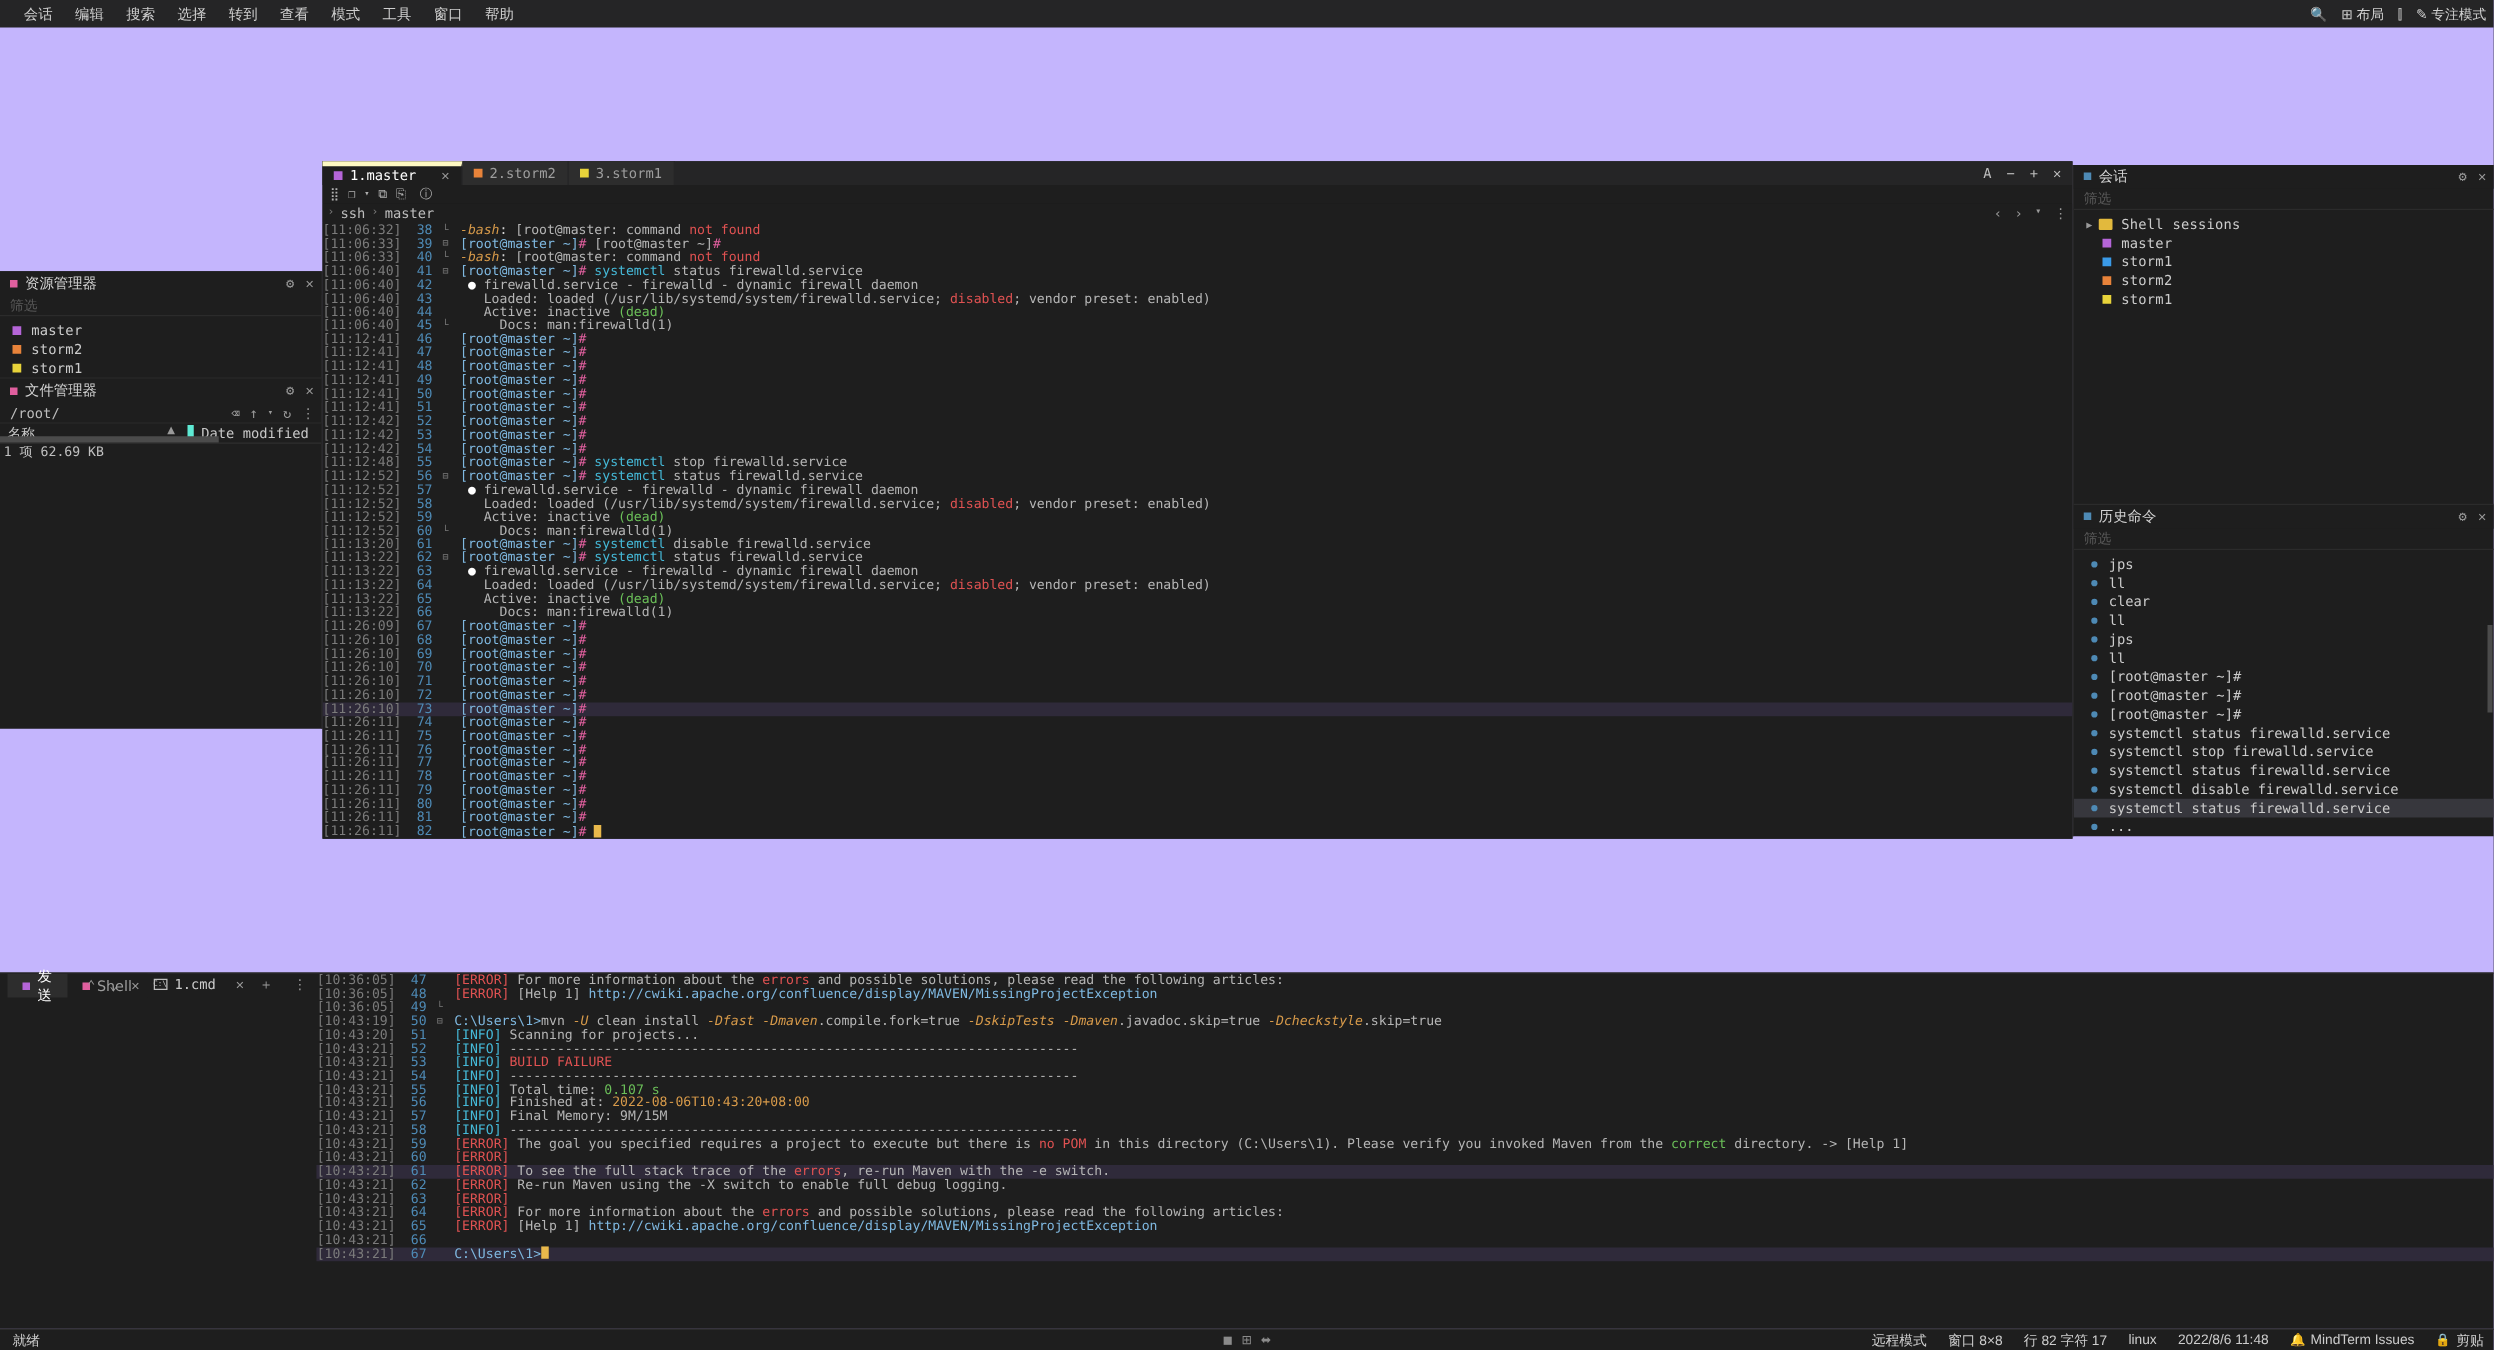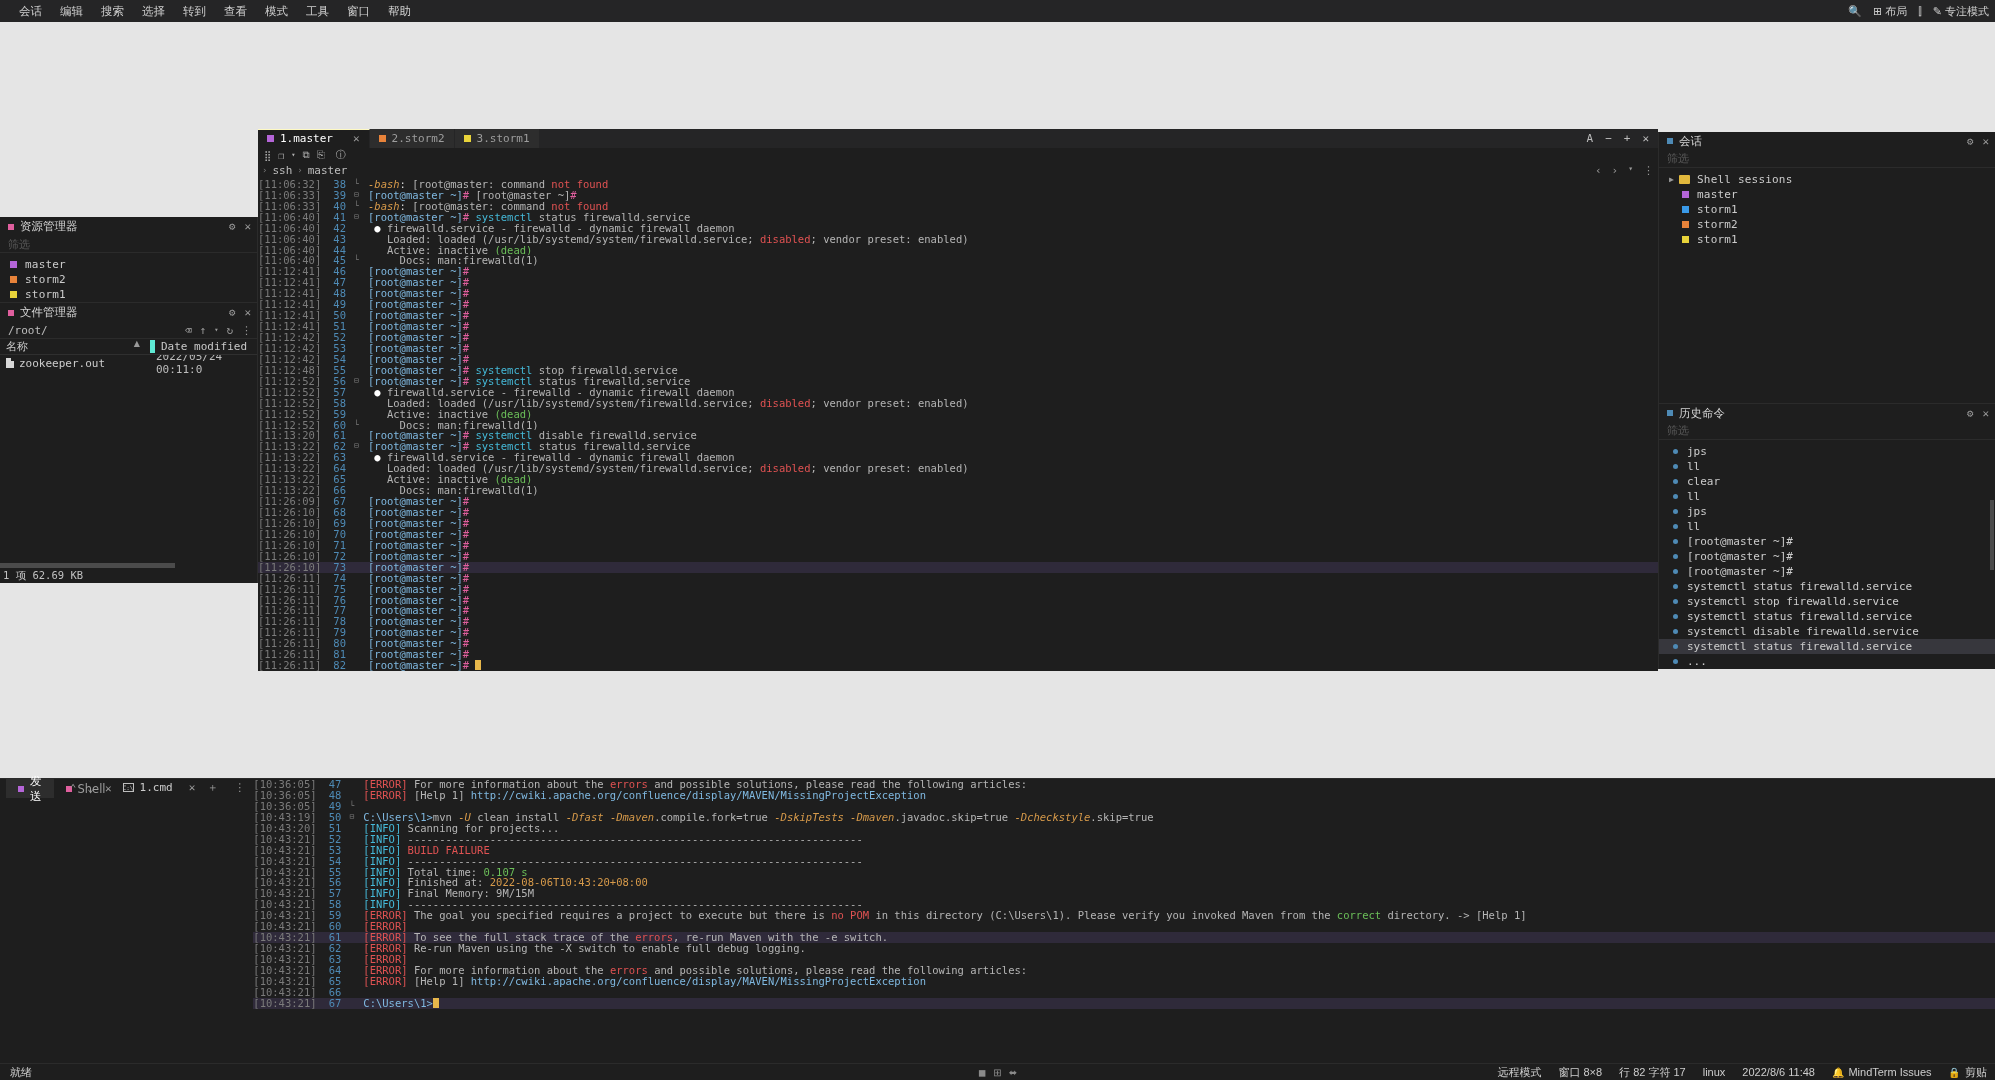--- a/index.html
+++ b/index.html
@@ -2,21 +2,21 @@
 <html><head>
 <meta charset="utf-8">
 <style>
   * { box-sizing: border-box; margin:0; padding:0; }
   html,body { width:1995px; height:1080px; overflow:hidden; background:#1e1e1e; }
   body {
     font-family:"DejaVu Sans Mono","Liberation Mono",monospace;
     font-size:11px; color:#cccccc;
     -webkit-font-smoothing:antialiased;
   }
-  .app { width:1995px; height:1080px; display:flex; flex-direction:column; background:#e5e5e5; }
+  .app { width:1995px; height:1080px; display:flex; flex-direction:column; background:#c4b5fd; }
 
   
   .menubar { height:22px; background:#252526; display:flex; align-items:center; padding-left:10px; flex:0 0 22px; position:relative; }
   .menubar .mi { font-family:"DejaVu Sans","Liberation Sans",sans-serif; font-size:11.5px; color:#cfcfcf; padding:2px 9px; white-space:nowrap; cursor:default; }
   .menubar-right { position:absolute; right:6px; top:0; height:22px; display:flex; align-items:center; gap:11px; color:#cfcfcf; font-size:11px; }
   .menubar-right .mr { display:flex; align-items:center; gap:3px; font-family:"DejaVu Sans","Liberation Sans",sans-serif; }
 
   
   .mainrow { display:flex; flex:1 1 auto; min-height:0;align-items:center; }
 
@@ -50,21 +50,21 @@
   .fm-row .fi:after { content:''; position:absolute; right:0; top:0; border-width:0 0 3px 3px; border-style:solid; border-color:transparent transparent #1e1e1e #1e1e1e; }
   .fm-row .dt { flex:1; padding-left:6px; color:#bdbdbd; }
   .fm-foot { height:14px; display:flex; align-items:center; font-size:10.5px; color:#c0c0c0; padding-left:3px; flex:0 0 14px; position:relative; }
   .fm-scroll { position:absolute; top:-6px; left:0; width:175px; height:5px; background:#4b4b4b; }
 
   
   .center { flex:1 1 auto; min-width:0; display:flex; flex-direction:column; background:#1e1e1e; }
   .tabstrip { height:19px; display:flex; align-items:flex-end; background:#252526; flex:0 0 19px; }
   .tab { height:19px; display:flex; align-items:center; padding:0 9px; background:#2d2d2d; font-size:11px; color:#9d9d9d; gap:6px; cursor:pointer; border-right:1px solid #252526; }
   .tab .sq { width:7px; height:7px; flex:0 0 7px; }
-  .tab.active { background:#1e1e1e; color:#ffffff; border-top:1px solid #fef9c3; padding-top:0; }
+  .tab.active { background:#1e1e1e; color:#ffffff; border-top:4px solid #fef9c3; padding-top:0; }
   .tab .x { color:#9a9a9a; margin-left:14px; font-size:11px; }
   .toolbar { height:15px; display:flex; align-items:center; padding-left:6px; gap:7px; background:#1e1e1e; flex:0 0 15px; color:#b0b0b0; font-size:10px; }
   .crumbbar { height:15px; display:flex; align-items:center; padding-left:4px; background:#1e1e1e; flex:0 0 15px; gap:5px; font-size:11px; color:#bdbdbd; position:relative; }
   .crumbbar .sep { color:#7a7a7a; font-size:9px; }
   .crumbbar .rightic { position:absolute; right:4px; display:flex; gap:10px; color:#9a9a9a; }
   .term { flex:1 1 auto; overflow:hidden; background:#1e1e1e; position:relative; padding-top:1px; }
   .tline { height:10.95px; display:flex; align-items:center; white-space:pre; font-size:10.5px; line-height:10.95px; }
   .tline.hl { background:#2f2a3a; }
   .ts { width:66px; flex:0 0 66px; text-align:right; color:#7b7b7b; padding-right:6px; }
   .ln { width:26px; flex:0 0 26px; text-align:right; color:#4e8ab5; padding-right:4px; }
@@ -183,29 +183,20 @@
           <span class="ic">⌫</span>
           <span class="ic">↑</span>
           <span class="ic" style="font-size:7px">▾</span>
           <span class="ic">↻</span>
           <span class="ic">⋮</span>
         </div>
         <div class="fm-cols">
           <div class="c1"><span>名称</span><span class="srt">▲</span></div>
           <div class="c2">Date modified</div>
         </div>
-        <div class="fm-list" id="fm-list">
-            <div class="fm-row">
-              <span class="nm">
-                <span class="fi"></span>
-                <span class="fnm">zookeeper.out</span>
-              </span>
-              <span class="dt">2022/05/24 00:11:0</span>
-            </div>
-          </div>
         <div class="fm-foot">
           <span class="fm-scroll"></span>
           <span>1 项  62.69 KB</span>
         </div>
       </div>
     </div>
 
     <div class="center">
       <div class="tabstrip">
         <div id="tab-list" style="display:flex;align-items:flex-end;">

